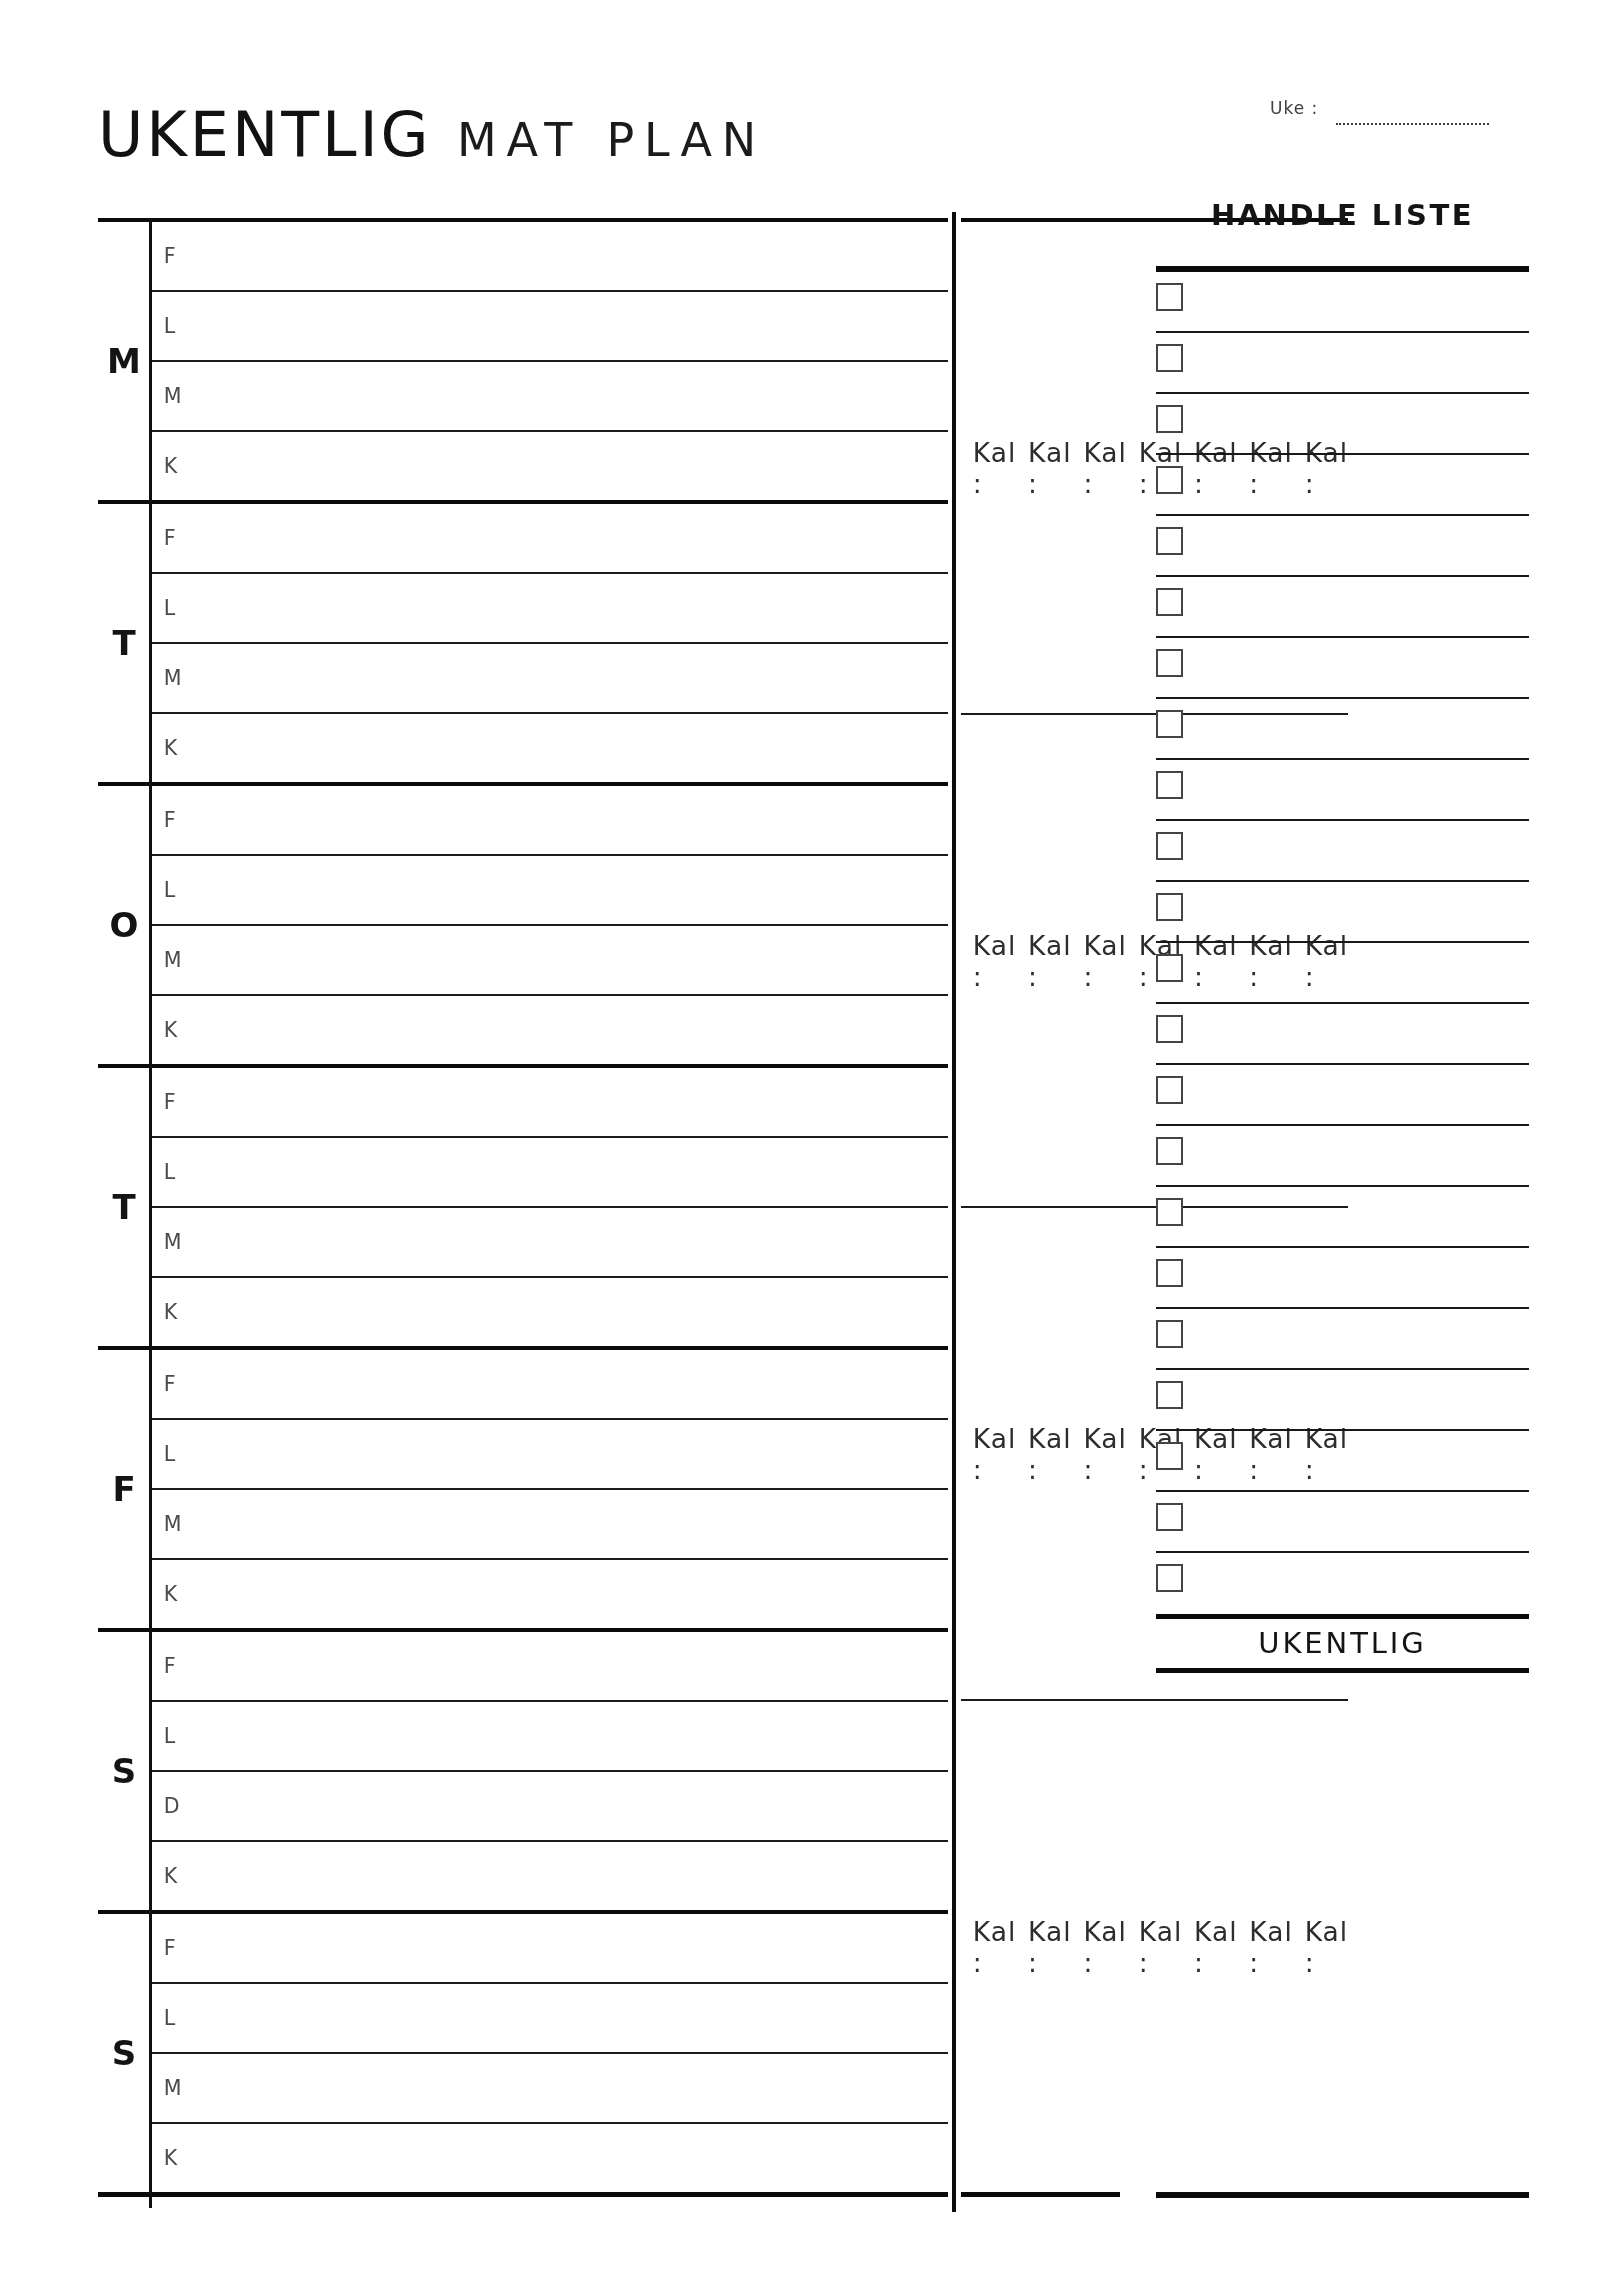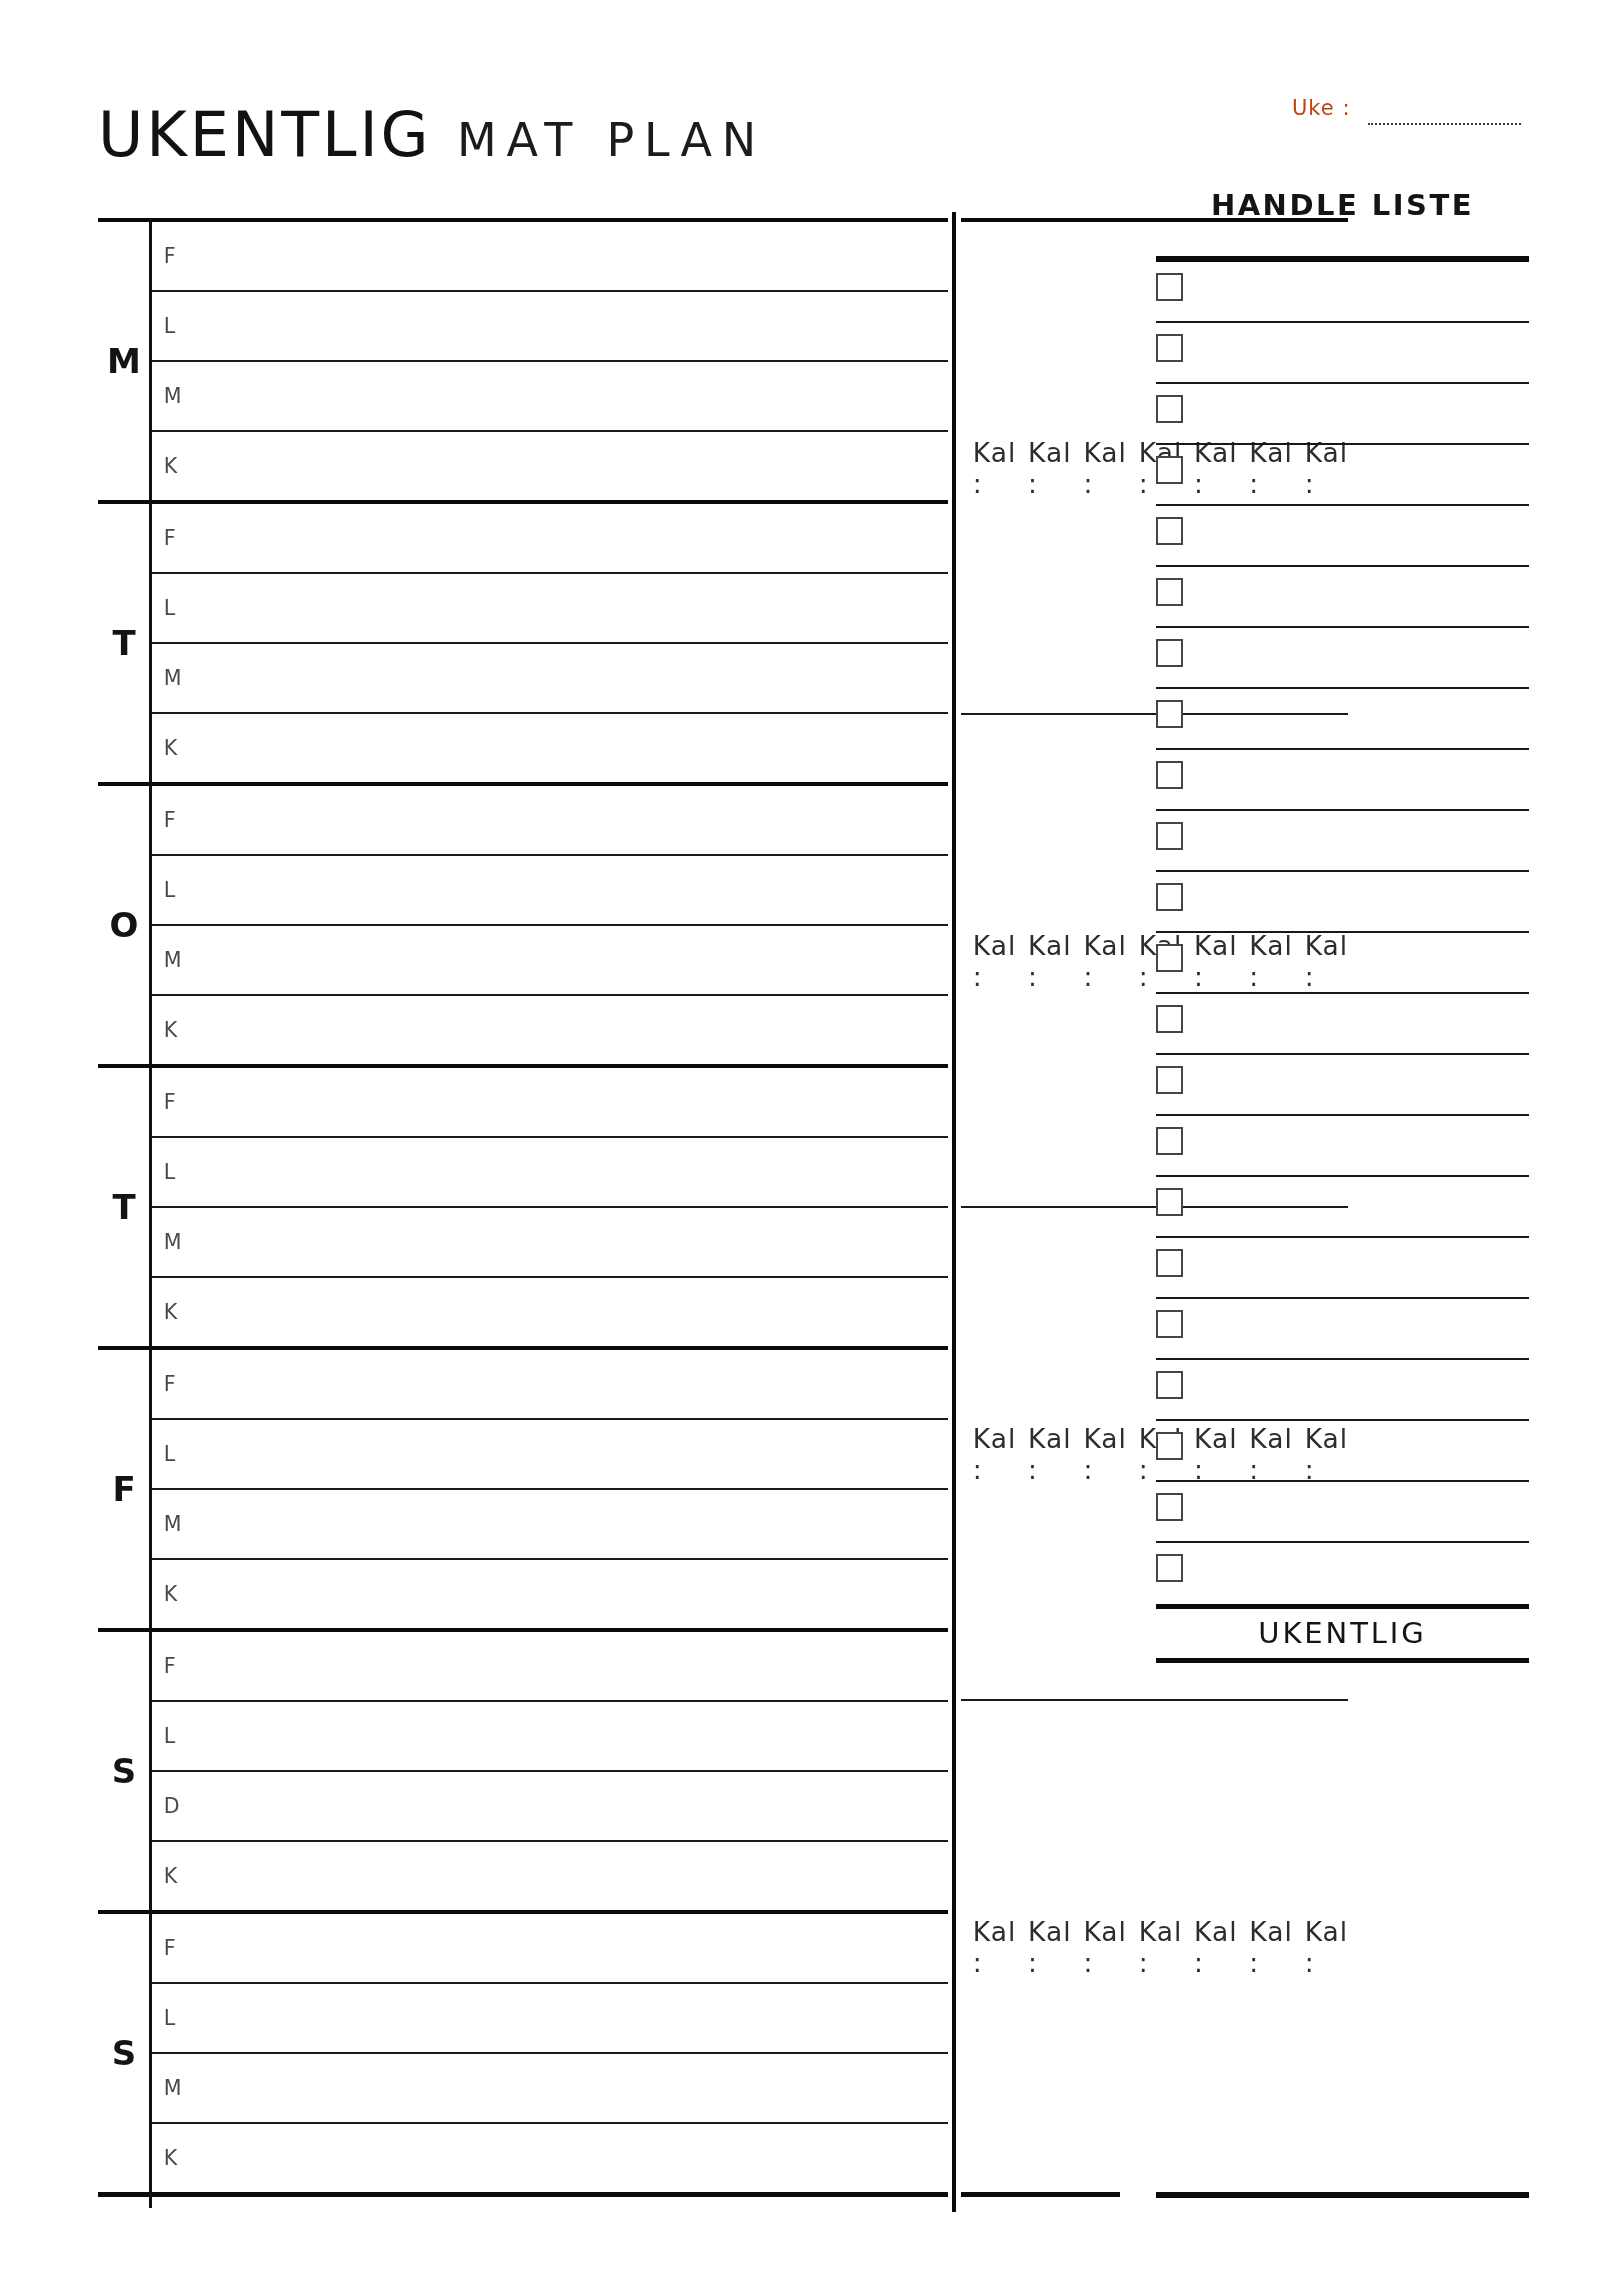--- a/index.html
+++ b/index.html
@@ -6,21 +6,21 @@
   body{
     width:1621px;height:2293px;background:#ffffff;position:relative;
     font-family:"DejaVu Sans","Liberation Sans",sans-serif;color:#161616;
     overflow:hidden;
   }
   
   #title{position:absolute;left:98px;top:82px;white-space:nowrap;line-height:63px;}
   .title-bold{font-size:62px;font-weight:400;letter-spacing:2.9px;color:#121212;}
   .title-light{font-size:46px;font-weight:400;letter-spacing:9.8px;color:#1c1c1c;margin-left:25.5px;}
   #uke{position:absolute;left:1270px;top:92px;display:flex;align-items:flex-end;}
-  #uke .uke-label{font-size:21px;color:#c2410c;letter-spacing:1px;line-height:33px;margin-left:22px;}
+  #uke .uke-label{font-size:17px;color:#404040;letter-spacing:1px;line-height:33px;}
   #uke .uke-line{width:153px;height:31px;border-bottom:2.9px dotted #3a3a3a;margin-left:17.6px;}
 
   
   #planner{
     position:absolute;left:98px;top:218px;width:850px;height:1974px;
     display:flex;flex-direction:column;border-bottom:5.9px solid #0b0b0b;box-sizing:content-box;
   }
   .block{flex:1;border-top:4.9px solid #0b0b0b;display:flex;box-sizing:border-box;}
   .day-cell{width:52px;display:flex;align-items:center;justify-content:center;}
   .day-letter{font-size:34px;font-weight:700;color:#141414;}
@@ -37,21 +37,21 @@
   #kalcol{
     position:absolute;left:961px;top:218px;width:159px;height:1974px;
     display:flex;flex-direction:row;border-bottom:5.9px solid #0b0b0b;box-sizing:content-box;
   }
   .kal-group{flex:1;border-top:4.9px solid #0b0b0b;display:flex;flex-direction:column;box-sizing:border-box;}
   .kal-cell{flex:1;display:flex;align-items:center;padding-left:11.8px;box-sizing:border-box;border-bottom:2px solid #1b1b1b;}
   .kal-cell:last-child{border-bottom:none;}
   .kal-label{font-size:26.5px;color:#2d2d2d;letter-spacing:1px;}
 
   
-  #shopping{position:absolute;left:1156px;top:155px;width:373px;}
+  #shopping{position:absolute;left:1156px;top:165px;width:373px;}
   .shop-title{font-size:29px;letter-spacing:2.5px;text-align:center;line-height:53px;height:53px;color:#141414;}
   .divider-thick{height:5.9px;background:#0b0b0b;}
   .item{height:61px;position:relative;border-bottom:2px solid #181818;box-sizing:border-box;}
   .item:last-child{border-bottom:none;}
   .checkbox{position:absolute;left:0px;top:10.8px;width:22.5px;height:24.5px;border:2px solid #454545;background:#ffffff;}
 
   
   #notes-header{border-top:5.9px solid #0b0b0b;border-bottom:5.9px solid #0b0b0b;height:49px;line-height:49px;text-align:center;font-size:29px;letter-spacing:2.9px;color:#141414;}
   #notes-area{height:549px;}
   #bottom-line{position:absolute;left:1156px;top:2192px;width:373px;height:5.9px;background:#0b0b0b;}

